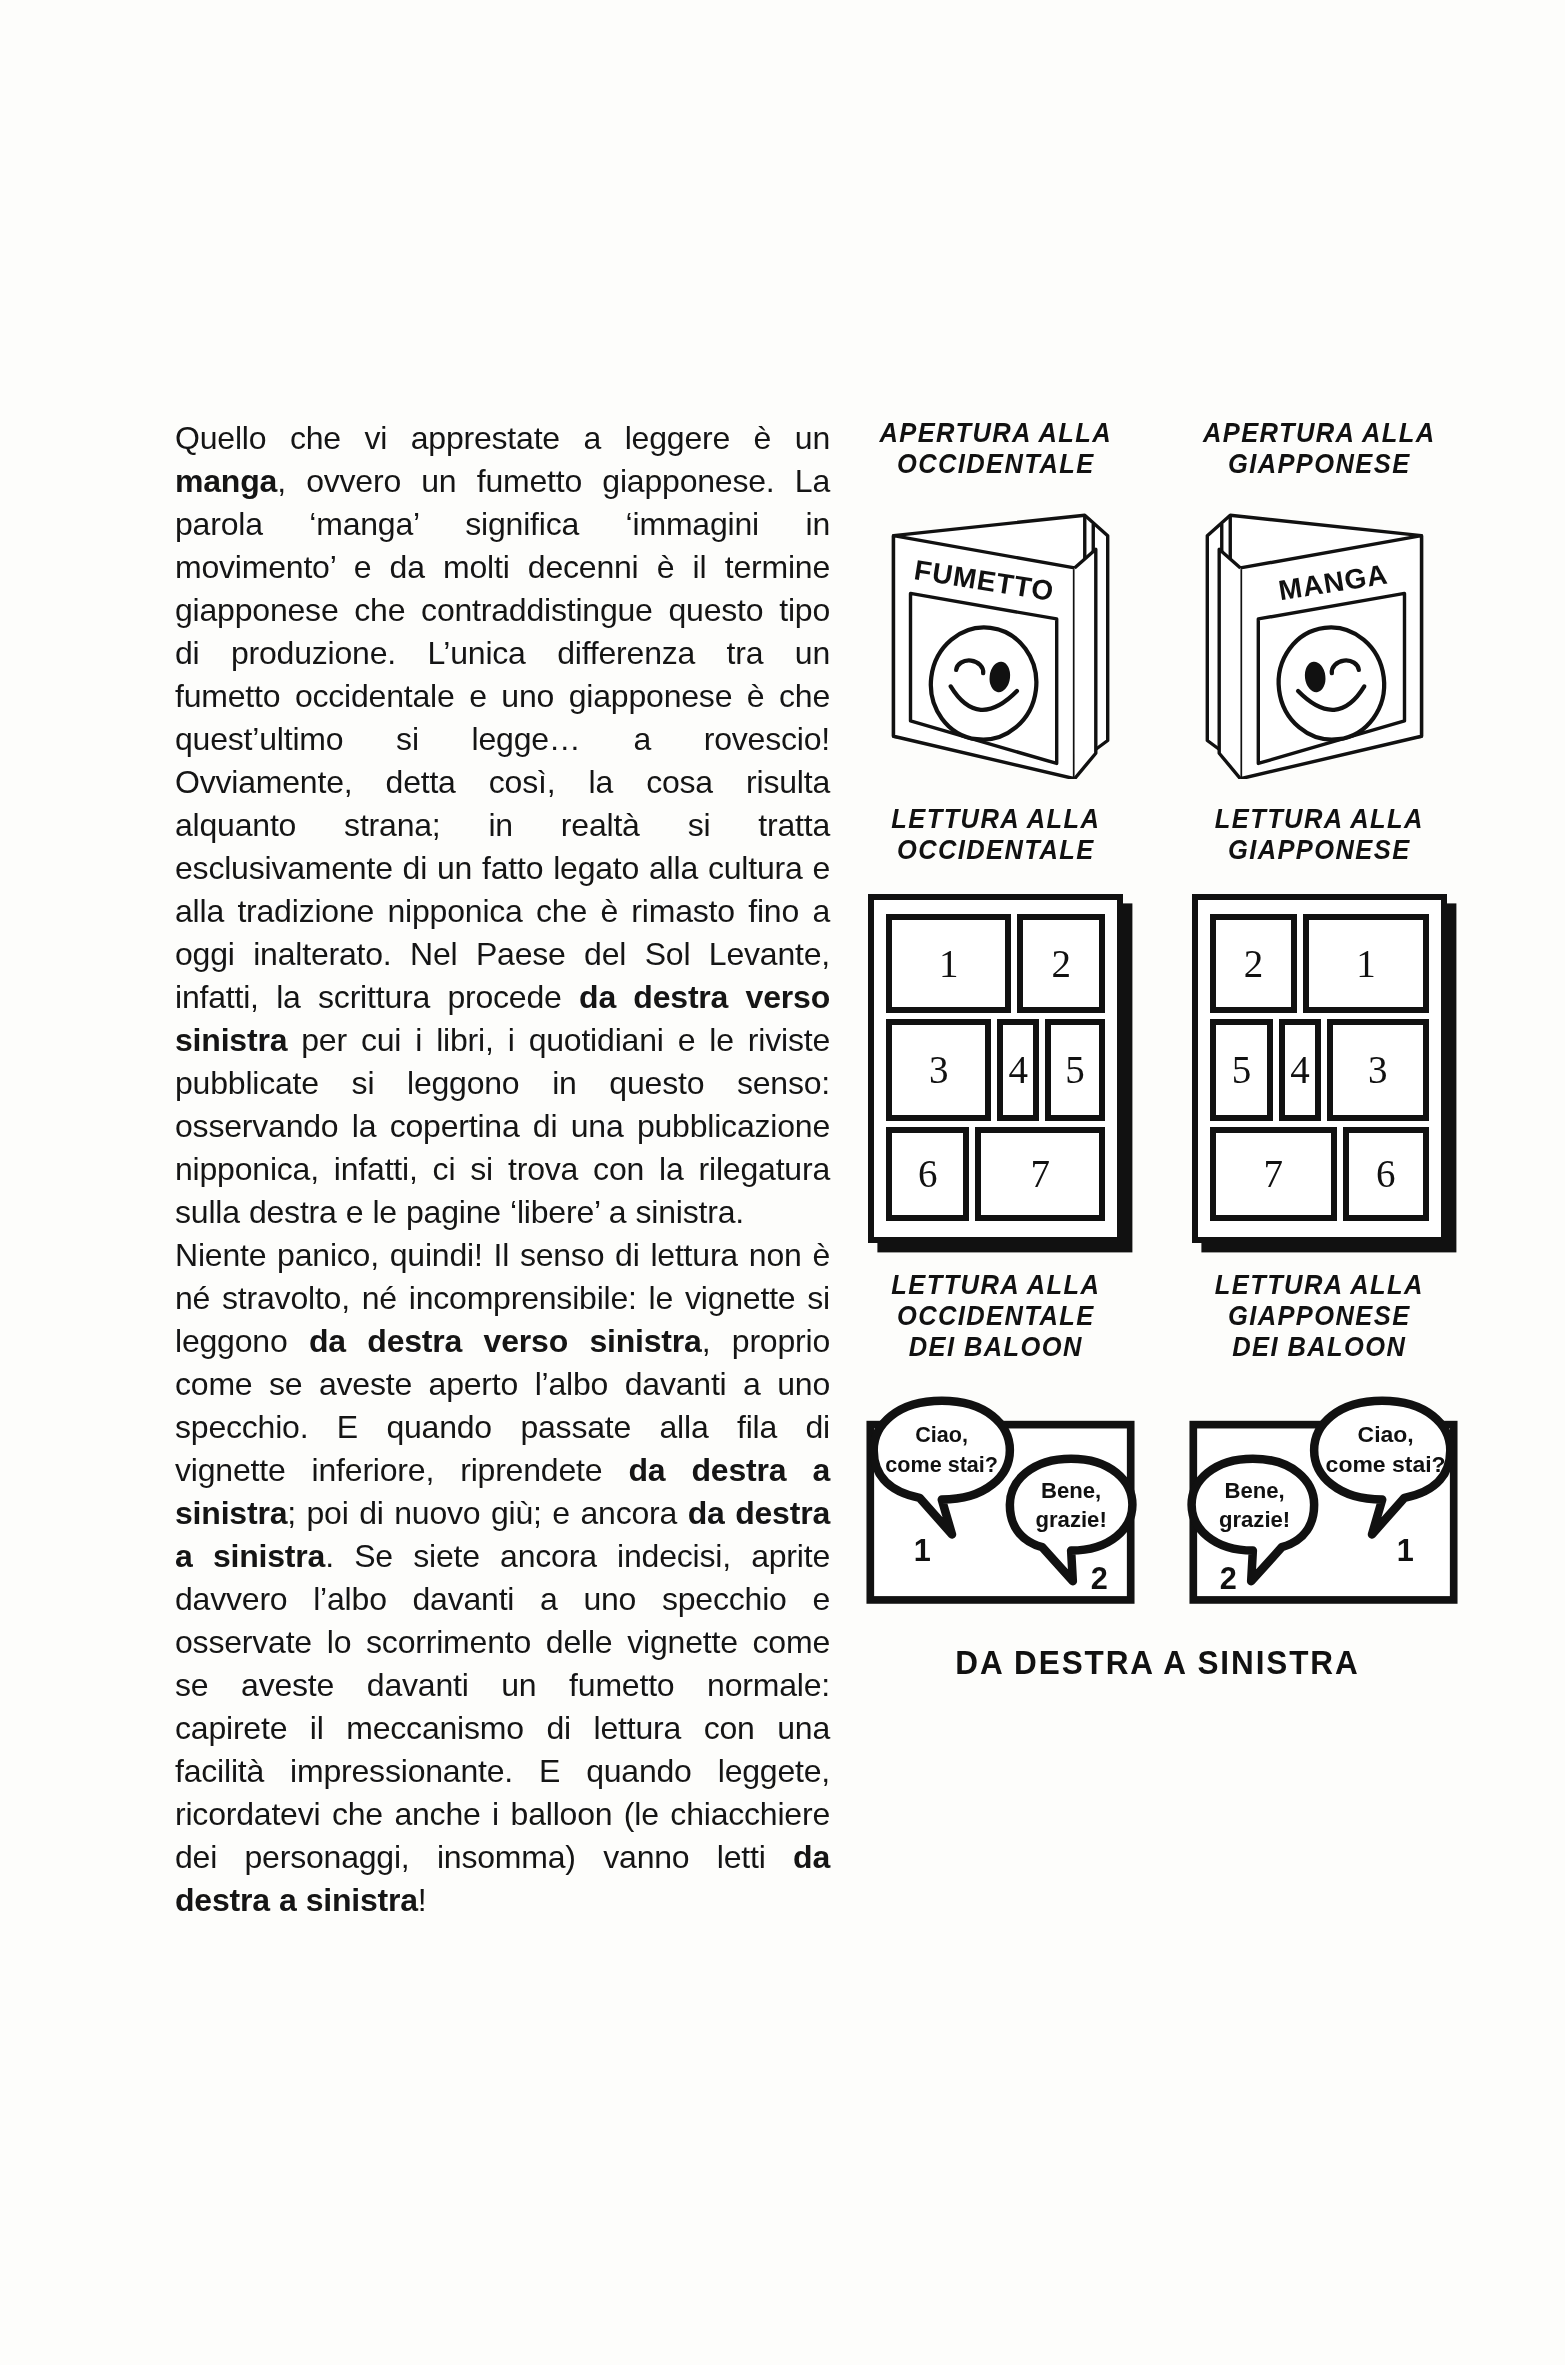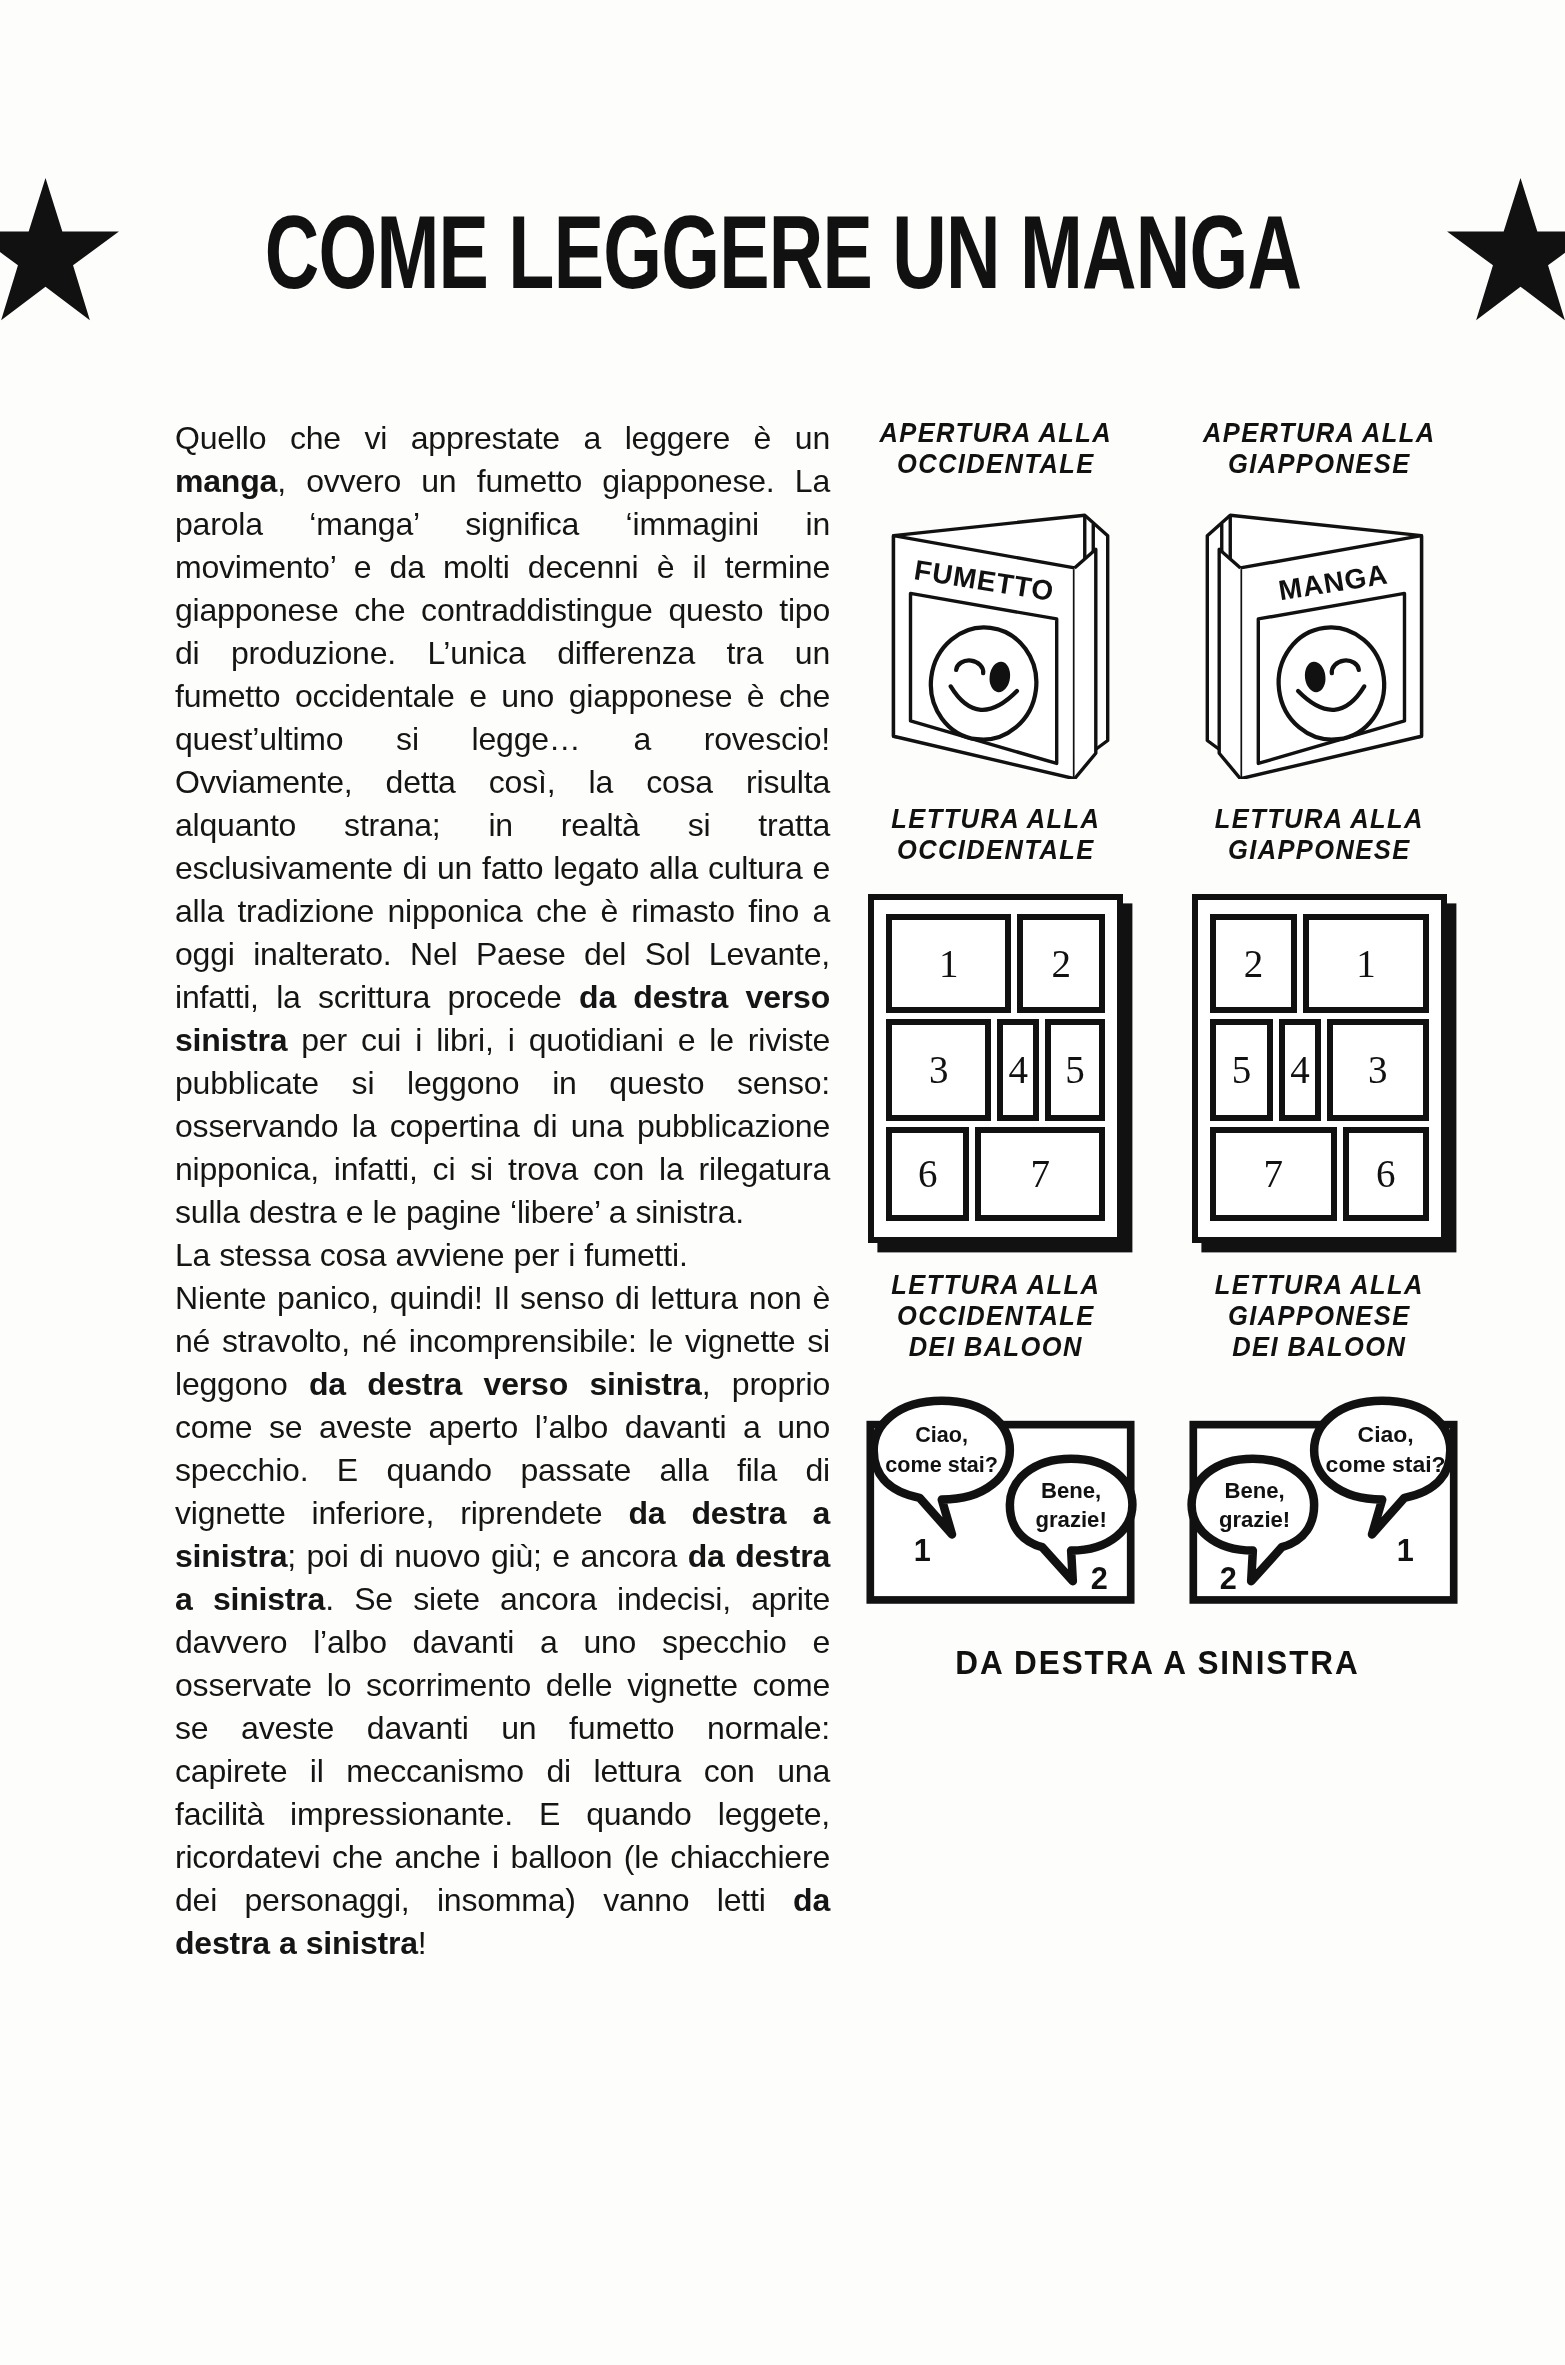--- a/index.html
+++ b/index.html
@@ -119,34 +119,24 @@
     text-align:center;
     color:#111;
     transform:scaleY(1.08);
   }
 </style>
 </head>
 <body>
 
 <div class="page">
 
-  <div class="header">
-    <svg class="star" viewBox="0 0 100 100">
-      <polygon points="50,2 61,37 98,37 68,59 79,95 50,73 21,95 32,59 2,37 39,37" fill="#111111"></polygon>
-    </svg>
-    <div class="title">COME LEGGERE UN MANGA</div>
-    <svg class="star" viewBox="0 0 100 100">
-      <polygon points="50,2 61,37 98,37 68,59 79,95 50,73 21,95 32,59 2,37 39,37" fill="#111111"></polygon>
-    </svg>
-  </div>
 
   <div class="col-left">
     <div class="body-text" id="article-body">
         <div class="para"><span>Quello che vi apprestate a leggere è un </span><b>manga</b><span>, ovvero un fumetto giapponese. La parola ‘manga’ significa ‘immagini in movimento’ e da molti decenni è il termine giapponese che contraddistingue questo tipo di produzione. L’unica differenza tra un fumetto occidentale e uno giapponese è che quest’ultimo si legge… a rovescio! Ovviamente, detta così, la cosa risulta alquanto strana; in realtà si tratta esclusivamente di un fatto legato alla cultura e alla tradizione nipponica che è rimasto fino a oggi inalterato. Nel Paese del Sol Levante, infatti, la scrittura procede </span><b>da destra verso sinistra</b><span> per cui i libri, i quotidiani e le riviste pubblicate si leggono in questo senso: osservando la copertina di una pubblicazione nipponica, infatti, ci si trova con la rilegatura sulla destra e le pagine ‘libere’ a sinistra.</span></div>
-        <div class="para noj"><span>La stessa cosa avviene per i fumetti.</span></div>
         <div class="para"><span>Niente panico, quindi! Il senso di lettura non è né stravolto, né incomprensibile: le vignette si leggono </span><b>da destra verso sinistra</b><span>, proprio come se aveste aperto l’albo davanti a uno specchio. E quando passate alla fila di vignette inferiore, riprendete </span><b>da destra a sinistra</b><span>; poi di nuovo giù; e ancora </span><b>da destra a sinistra</b><span>. Se siete ancora indecisi, aprite davvero l’albo davanti a uno specchio e osservate lo scorrimento delle vignette come se aveste davanti un fumetto normale: capirete il meccanismo di lettura con una facilità impressionante. E quando leggete, ricordatevi che anche i balloon (le chiacchiere dei personaggi, insomma) vanno letti </span><b>da destra a sinistra</b><span>!</span></div>
       </div>
   </div>
 
   <div class="col-right">
 
     <div class="cap-row">
       <div class="cap-cell">
         <div class="cap">APERTURA ALLA</div>
         <div class="cap">OCCIDENTALE</div>

